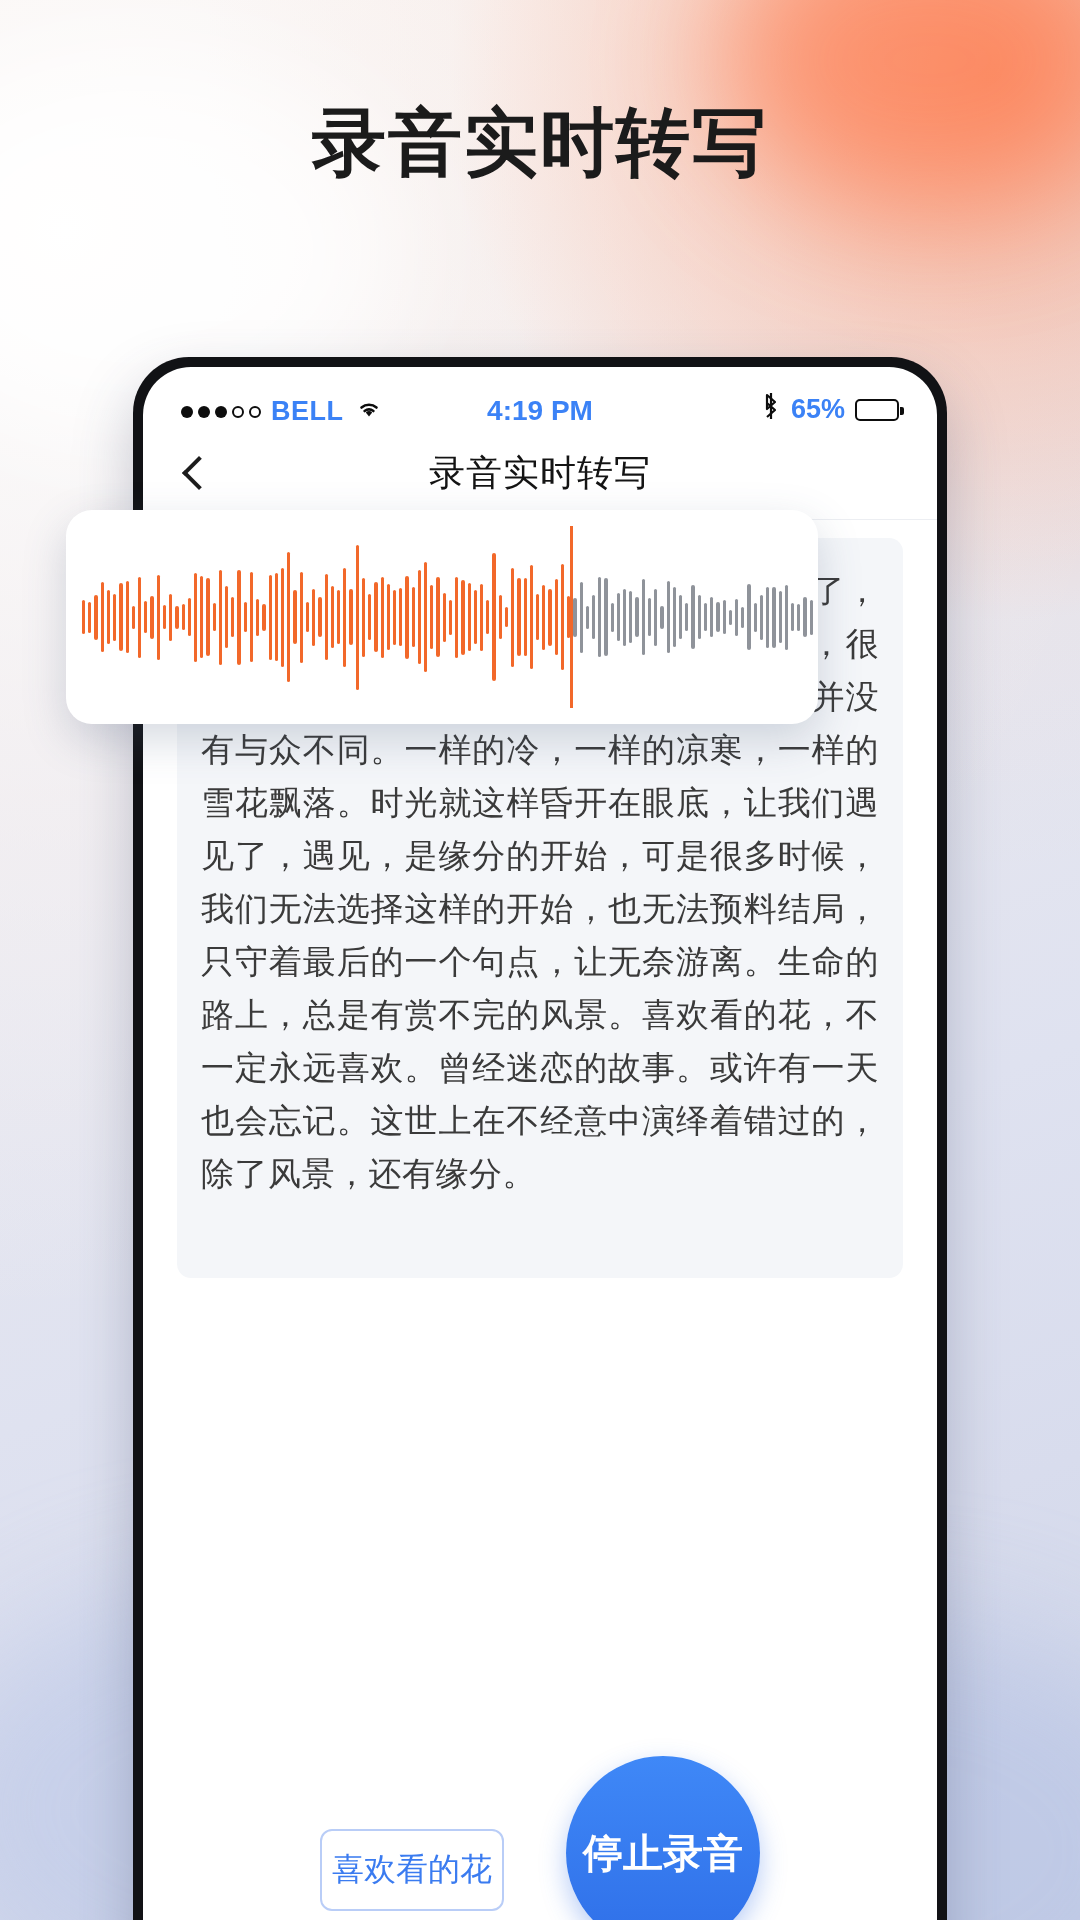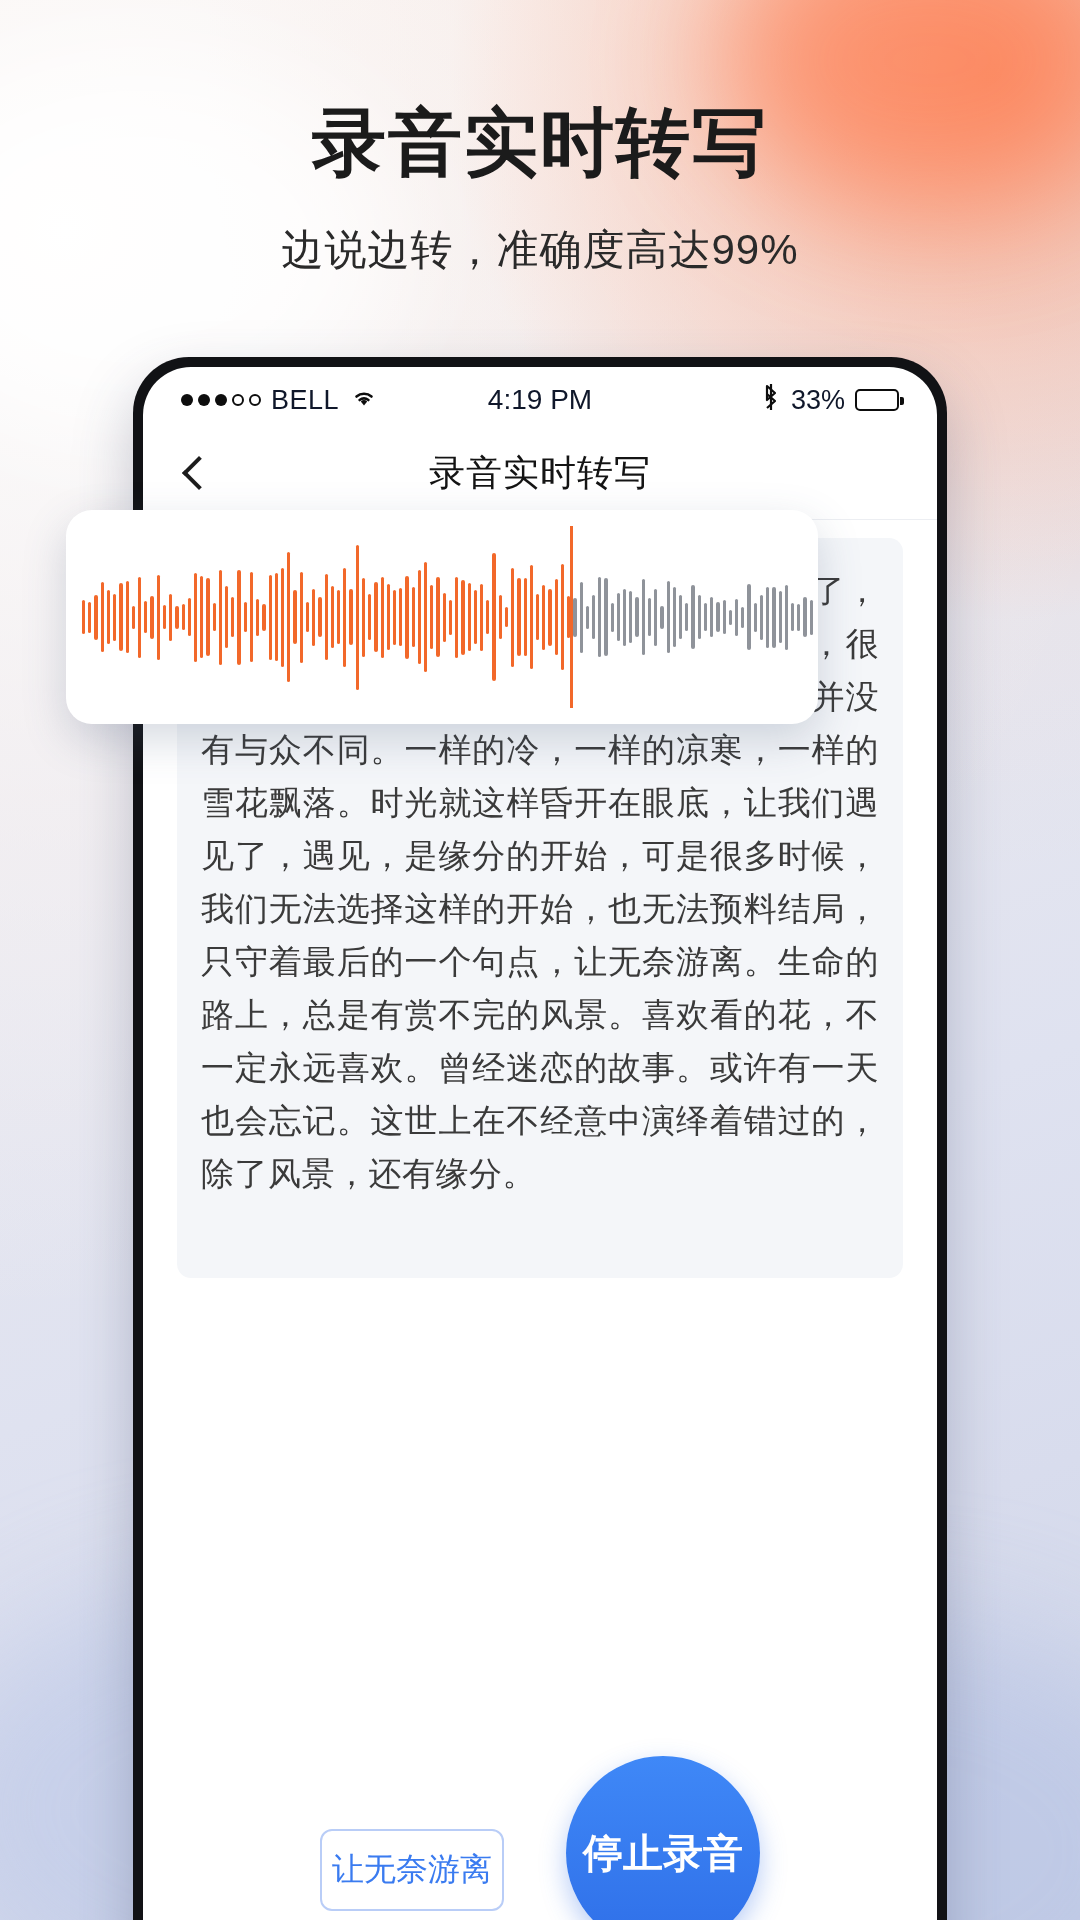--- a/index.html
+++ b/index.html
@@ -87,26 +87,26 @@
     width: 100%;
     height: 100%;
     background: #ffffff;
     border-radius: 48px 48px 0 0;
     overflow: hidden;
   }
 
   .statusbar {
     height: 60px;
     display: flex;
-    align-items: center;
+    align-items: flex-end;
     padding: 6px 38px 0 38px;
     box-sizing: border-box;
     font-size: 27px;
-    color: #0f172a;
-    font-weight: 400;
+    color: #3b82f6;
+    font-weight: 700;
   }
   .sb-left { display: flex; align-items: center; gap: 10px; flex: 1; }
   .dots { display: flex; align-items: center; gap: 5px; }
   .dot { width: 12px; height: 12px; border-radius: 50%; background: #0d0d0d; }
   .dot.hollow { background: transparent; border: 2px solid #0d0d0d; box-sizing: border-box; }
   .carrier { font-size: 27px; letter-spacing: 0.5px; }
   .sb-center { flex: 0 0 auto; font-size: 28px; }
   .sb-right { display: flex; align-items: center; justify-content: flex-end; gap: 10px; flex: 1; }
   .batt {
     width: 44px; height: 22px;
@@ -298,21 +298,20 @@
 </head>
 <body>
 
 <div id="page">
   <div class="blob blob-orange"></div>
   <div class="blob blob-white"></div>
   <div class="blob blob-blue"></div>
   <div class="blob blob-blue2"></div>
 
   <div class="headline">录音实时转写</div>
-  <div class="subheadline">边说边转，准确度高达99%</div>
 
   <div class="phone">
     <div class="screen">
 
       <div class="statusbar">
         <div class="sb-left">
           <span class="dots">
             <span class="dot"></span>
               <span class="dot"></span>
               <span class="dot"></span>
@@ -329,21 +328,21 @@
           </span>
         </div>
         <div class="sb-center">4:19 PM</div>
         <div class="sb-right">
           <span>
             <svg width="20" height="28" viewBox="0 0 20 28" aria-hidden="true">
               <path d="M6 3l8 7-8 7V3zm0 8l8 7-8 7" stroke="#0d0d0d" stroke-width="2.2" fill="none" stroke-linejoin="round"></path>
               <path d="M10 1v26" stroke="#0d0d0d" stroke-width="2.2" fill="none"></path>
             </svg>
           </span>
-          <span>33%</span>
+          <span>65%</span>
           <span class="batt">
             <span class="batt-fill" id="battfill" style="width:22%"></span>
           </span>
         </div>
       </div>
 
       <div class="navbar">
         <div class="back-btn">
           <span class="chev"></span>
         </div>
@@ -351,21 +350,21 @@
       </div>
 
       <div class="content">
         <div class="transcript">
           <p>冬天了，雪姑娘舞展着她的脚步说来就来了，那些散落的雪瓣，漫过柔唇侵湿了心海，很轻，也很疼，甚至有些冰凉，这个冬天，并没有与众不同。一样的冷，一样的凉寒，一样的雪花飘落。时光就这样昏开在眼底，让我们遇见了，遇见，是缘分的开始，可是很多时候，我们无法选择这样的开始，也无法预料结局，只守着最后的一个句点，让无奈游离。生命的路上，总是有赏不完的风景。喜欢看的花，不一定永远喜欢。曾经迷恋的故事。或许有一天也会忘记。这世上在不经意中演绎着错过的，除了风景，还有缘分。</p>
         </div>
 
       </div>
 
       <div class="bottombar">
-        <div class="ghost-btn">让无奈游离</div>
+        <div class="ghost-btn">喜欢看的花</div>
         <div class="record-btn">停止录音</div>
       </div>
 
     </div>
   </div>
 
   <div class="wave-card">
     <div class="wave-inner" id="wave-inner">
         <div class="bar active" style="height: 34px;"></div>
         <div class="bar active" style="height: 31px;"></div>

